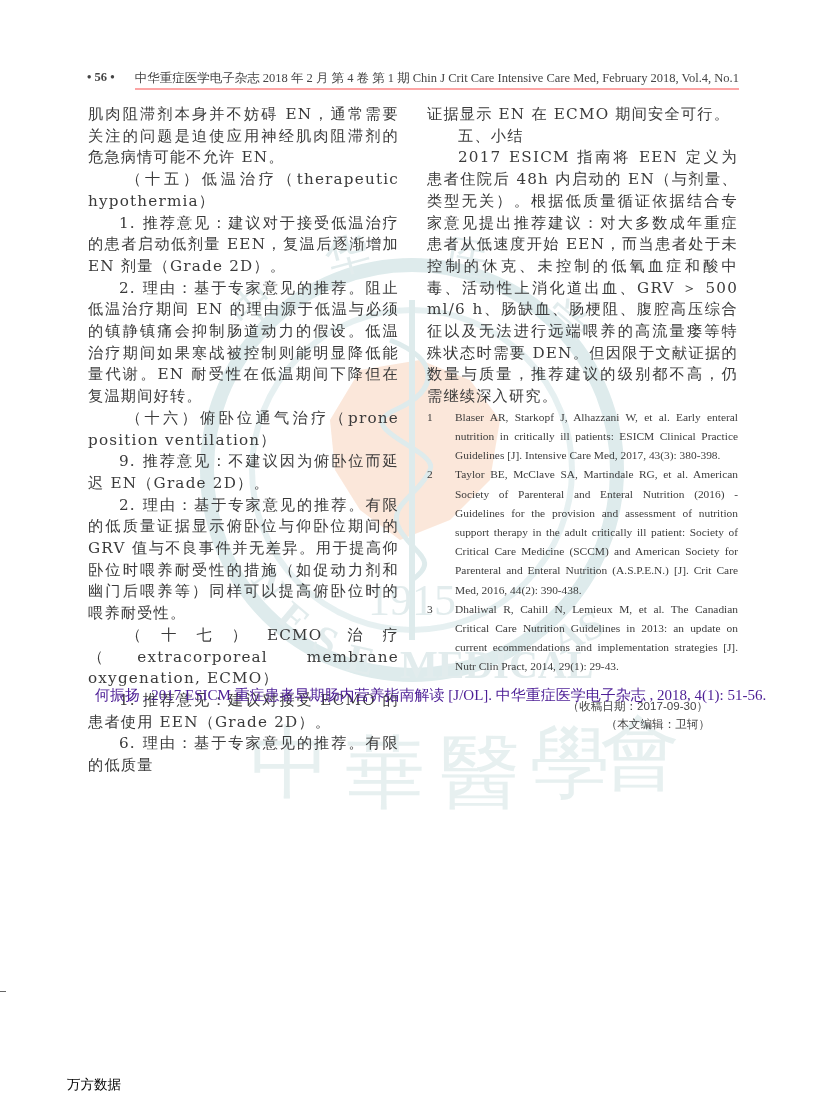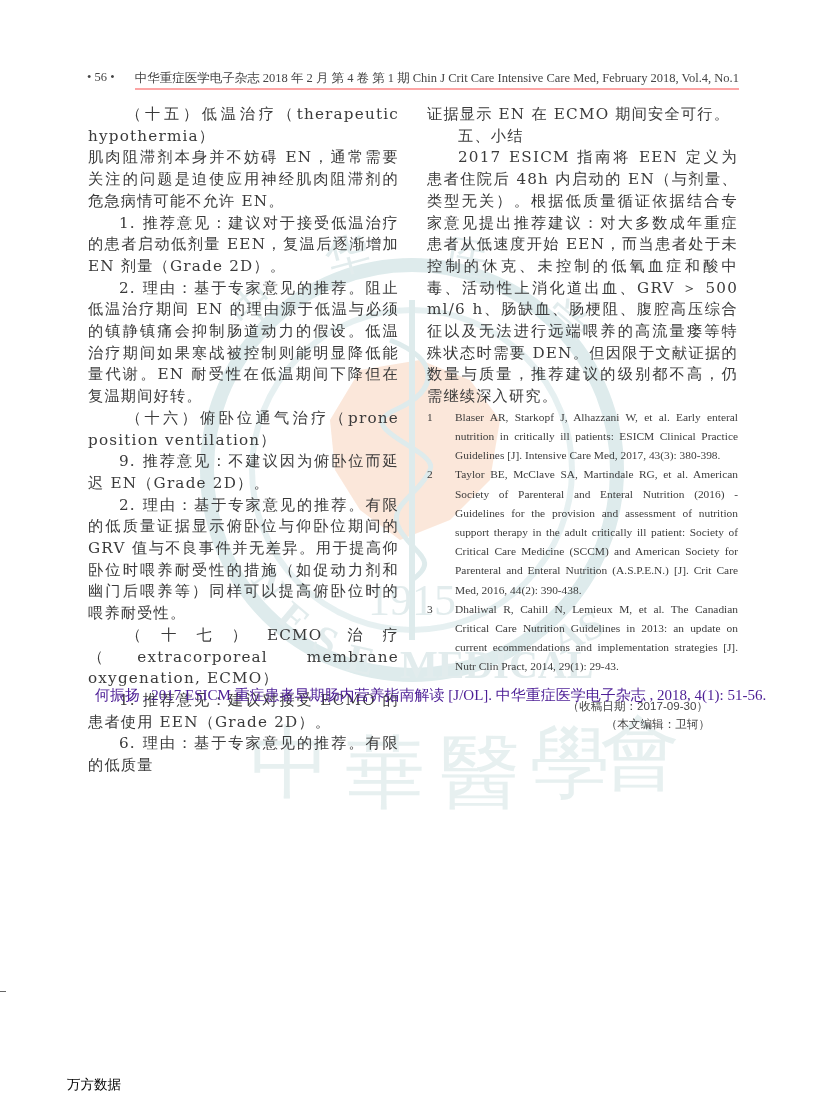--- a/index.html
+++ b/index.html
@@ -5,21 +5,21 @@
   html, body { margin: 0; padding: 0; }
   body {
     width: 825px; height: 1111px; background: #ffffff; position: relative; overflow: hidden;
     font-family: "DejaVu Serif", "Liberation Serif", serif; color: #3a3a3a;
   }
   .watermark { position: absolute; left: 0; top: 0; width: 825px; height: 1111px; pointer-events: none; z-index: 0; }
   .page-header {
     position: absolute; top: 68px; left: 87px; width: 652px; height: 20px;
     font-family: "Liberation Serif", serif; font-size: 12.5px; color: #444;
   }
-  .page-number { position: absolute; left: 0; top: 2px; }
+  .page-number { position: absolute; left: 0; top: 2px; font-weight: bold; }
   .journal-line {
     position: absolute; right: 0; top: 2px; border-bottom: 2px solid #fca5a5; padding-bottom: 1px; white-space: nowrap;
   }
   .col { position: absolute; z-index: 1; font-size: 15.2px; line-height: 21.7px; letter-spacing: 1.2px; }
   .col-left { left: 88px; top: 104px; width: 311px; }
   .col-right { left: 427px; top: 104px; width: 311px; }
   .p { margin: 0; text-align: justify; text-align-last: auto; }
   .indent { text-indent: 31px; }
   .indent2 { text-indent: 38px; }
   .refs-title { text-align: center; font-size: 13px; font-weight: bold; letter-spacing: 9px; margin-top: 17px; margin-bottom: 13px; color:#333; }
@@ -64,22 +64,22 @@
     <text x="600" y="780" font-size="80" fill="#e3eeee" font-family="DejaVu Serif, serif">會</text>
   </g>
 </svg>
 
 <div class="page-header">
   <span class="page-number">• 56 •</span>
   <span class="journal-line">中华重症医学电子杂志 2018 年 2 月 第 4 卷 第 1 期   Chin J Crit Care Intensive Care Med, February 2018, Vol.4, No.1</span>
 </div>
 
 <div class="col col-left">
+  <p class="p">肌肉阻滞剂本身并不妨碍 EN，通常需要关注的问题是迫使应用神经肌肉阻滞剂的危急病情可能不允许 EN。</p>
   <p class="p indent2">（十五）低温治疗（therapeutic hypothermia）</p>
-  <p class="p">肌肉阻滞剂本身并不妨碍 EN，通常需要关注的问题是迫使应用神经肌肉阻滞剂的危急病情可能不允许 EN。</p>
   <p class="p indent">1. 推荐意见：建议对于接受低温治疗的患者启动低剂量 EEN，复温后逐渐增加 EN 剂量（Grade 2D）。</p>
   <p class="p indent">2. 理由：基于专家意见的推荐。阻止低温治疗期间 EN 的理由源于低温与必须的镇静镇痛会抑制肠道动力的假设。低温治疗期间如果寒战被控制则能明显降低能量代谢。EN 耐受性在低温期间下降但在复温期间好转。</p>
   <p class="p indent2">（十六）俯卧位通气治疗（prone position ventilation）</p>
   <p class="p indent">9. 推荐意见：不建议因为俯卧位而延迟 EN（Grade 2D）。</p>
   <p class="p indent">2. 理由：基于专家意见的推荐。有限的低质量证据显示俯卧位与仰卧位期间的 GRV 值与不良事件并无差异。用于提高仰卧位时喂养耐受性的措施（如促动力剂和幽门后喂养等）同样可以提高俯卧位时的喂养耐受性。</p>
   <p class="p indent2">（十七）ECMO 治疗（extracorporeal membrane oxygenation, ECMO）</p>
   <p class="p indent">1. 推荐意见：建议对接受 ECMO 的患者使用 EEN（Grade 2D）。</p>
   <p class="p indent">6. 理由：基于专家意见的推荐。有限的低质量</p>
 </div>
 

